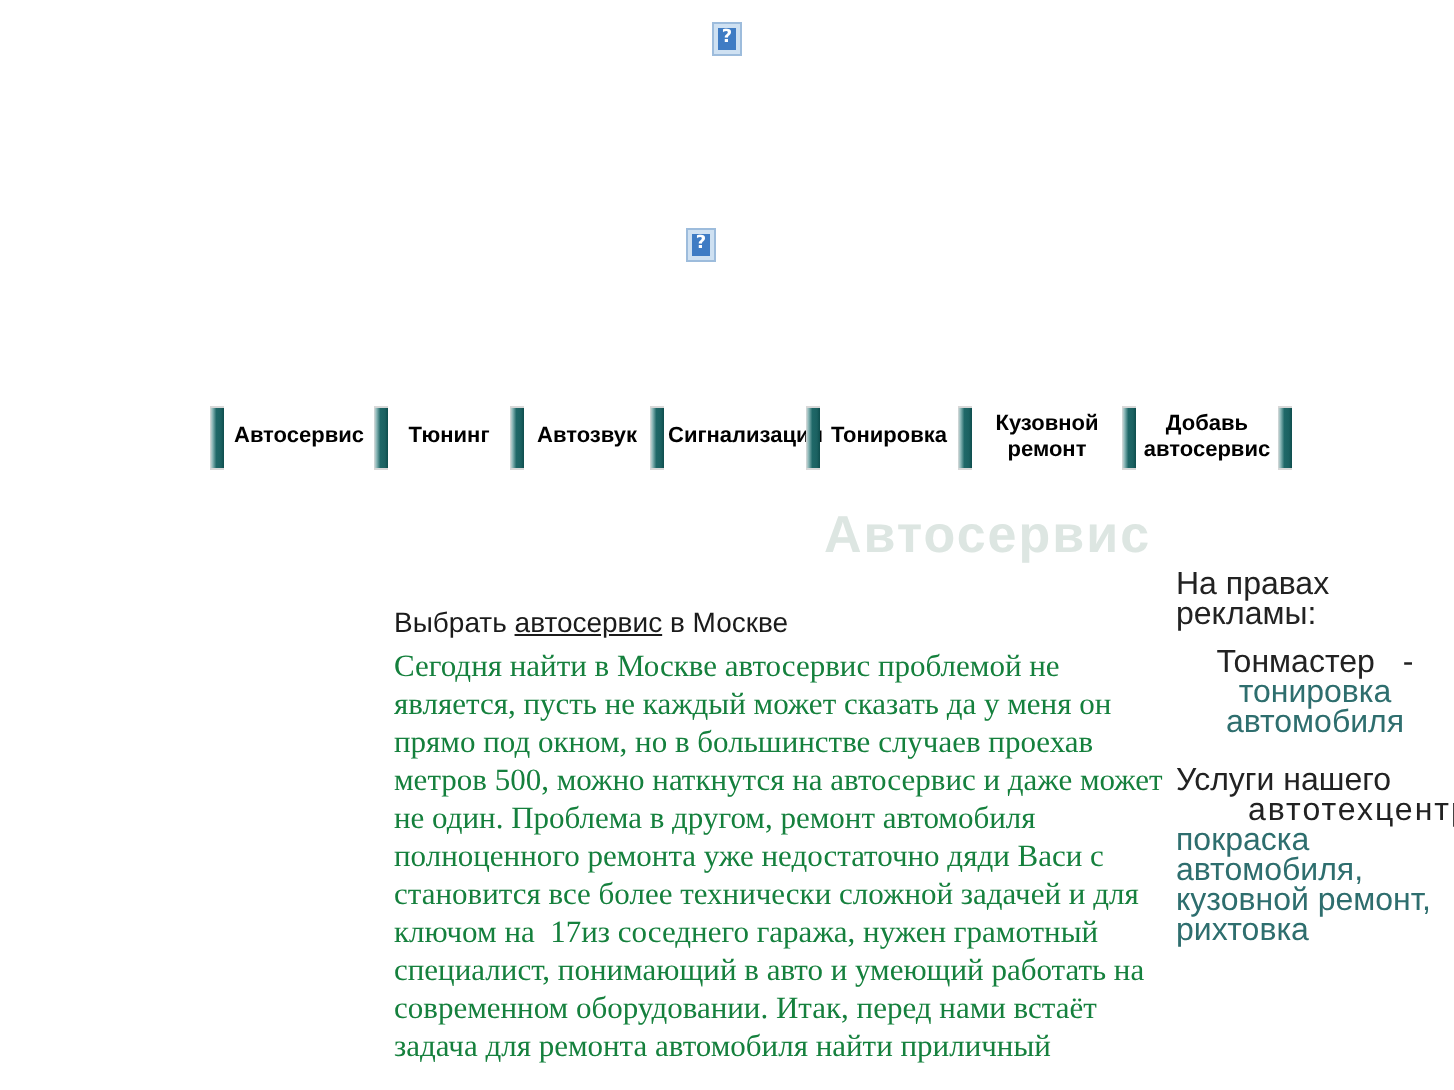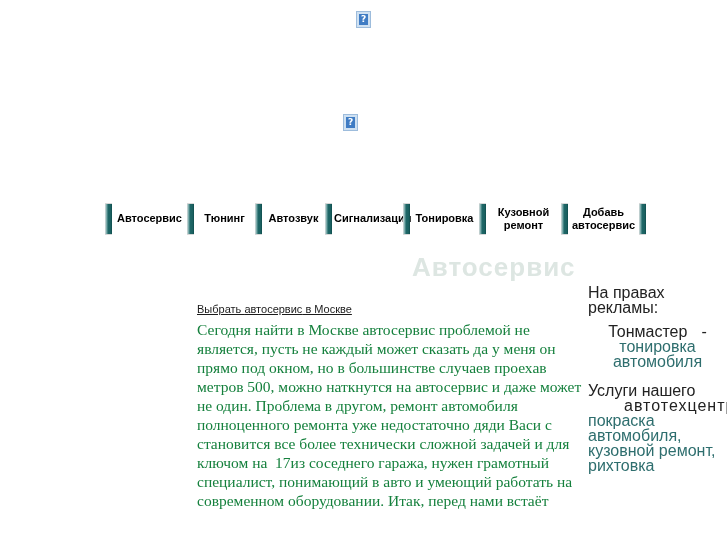--- a/index.html
+++ b/index.html
@@ -19,21 +19,21 @@
            border-top:1px solid #d8d8d8;border-bottom:1px solid #d8d8d8;}
   .nav-item{flex:0 0 auto;text-align:center;font-size:11px;font-weight:bold;color:#000;
             line-height:13px;white-space:pre-line;text-decoration:none;cursor:pointer;padding:0 2px;}
 
   
   .big-heading{position:absolute;left:412px;top:252px;font-size:26px;font-weight:bold;
                color:#dde6e2;letter-spacing:1px;}
 
   
   .article{position:absolute;left:197px;top:303px;width:400px;}
-  .subheading{font-size:11px;color:#1b1b1b;white-space:pre;text-decoration:underline;}
+  .subheading{font-size:14px;color:#1b1b1b;white-space:pre;}
   .subheading a{color:#1b1b1b;text-decoration:underline;cursor:pointer;}
   .para{margin-top:5px;font-family:"Liberation Serif",serif;font-size:15.5px;color:#15803d;}
   .para-line{white-space:pre;line-height:19px;}
 
   
   .sidebar{position:absolute;left:588px;top:285px;width:139px;font-size:16px;line-height:15px;}
   .ad-notice{color:#222;}
   .ad-block1{margin-top:9px;text-align:center;}
   .ad-block2{margin-top:14px;}
   .ad-dark{color:#222;}
@@ -81,20 +81,21 @@
       <div class="para-line">Сегодня найти в Москве автосервис проблемой не</div>
       <div class="para-line">является, пусть не каждый может сказать да у меня он</div>
       <div class="para-line">прямо под окном, но в большинстве случаев проехав</div>
       <div class="para-line">метров 500, можно наткнутся на автосервис и даже может</div>
       <div class="para-line">не один. Проблема в другом, ремонт автомобиля</div>
       <div class="para-line">полноценного ремонта уже недостаточно дяди Васи с</div>
       <div class="para-line">становится все более технически сложной задачей и для</div>
       <div class="para-line">ключом на  17из соседнего гаража, нужен грамотный</div>
       <div class="para-line">специалист, понимающий в авто и умеющий работать на</div>
       <div class="para-line">современном оборудовании. Итак, перед нами встаёт</div>
+      <div class="para-line">задача для ремонта автомобиля найти приличный</div>
     </div>
   </div>
 
   <div class="sidebar">
     <div class="ad-notice">На правах рекламы:</div>
     <div class="ad-block1">
       <span class="ad-dark">Тонмастер</span><span class="ad-dash">-</span>
       <a class="ad-link">тонировка автомобиля</a>
     </div>
     <div class="ad-block2">

